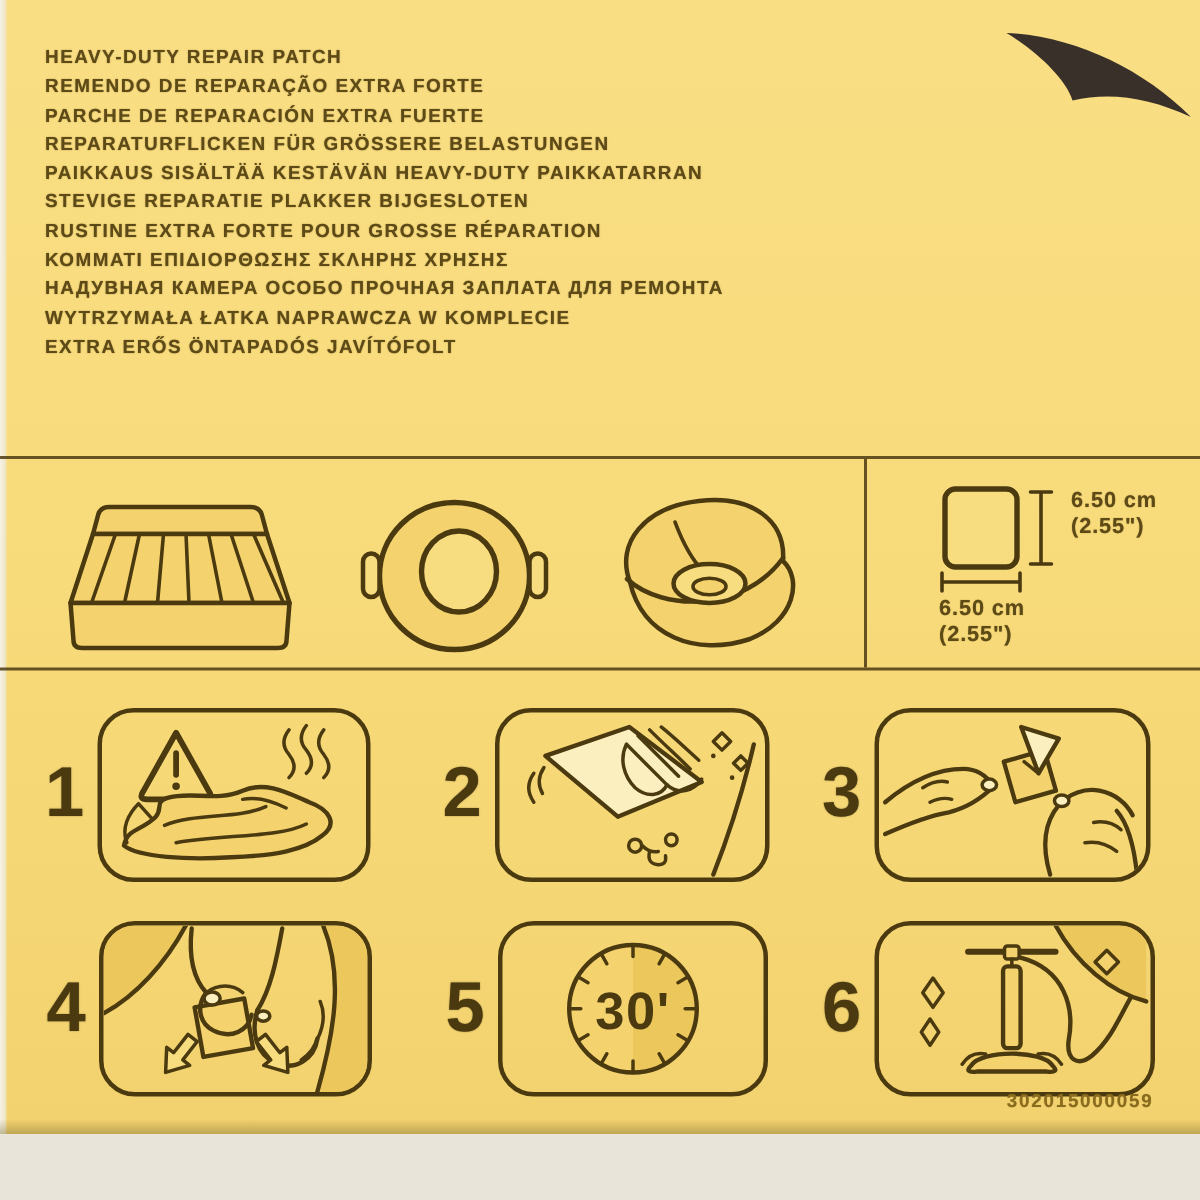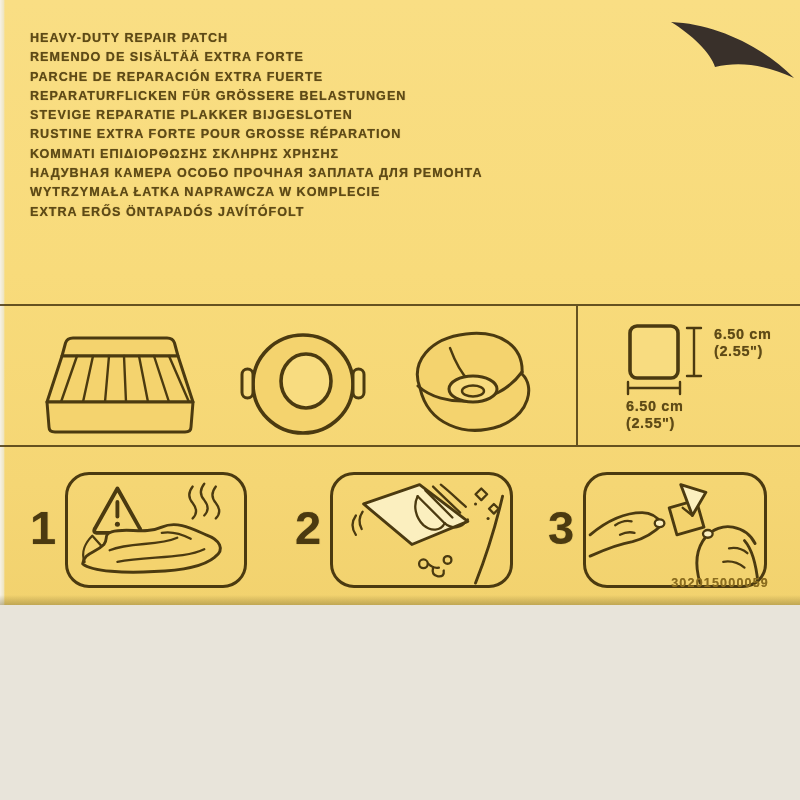--- a/index.html
+++ b/index.html
@@ -1,17 +1,17 @@
 <!DOCTYPE html>
 <html><head>
 <meta charset="utf-8">
 <style>
   html,body{margin:0;padding:0;}
   body{width:800px;height:800px;font-family:"Liberation Sans",sans-serif;background:#e8e4da;}
-  .sheet{position:relative;width:800px;height:605px;overflow:hidden;
+  .sheet{position:relative;width:800px;height:756px;overflow:hidden;
     background:linear-gradient(180deg,#f9de84 0%,#f8db7b 45%,#f5d674 80%,#f2d26e 100%);}
   .edge-left{position:absolute;left:0;top:0;width:5px;height:800px;
     background:linear-gradient(90deg,#f6f2e6 0%,#efe6c4 70%,rgba(246,230,190,0) 100%);}
   .edge-bottom{position:absolute;left:0;bottom:0;width:800px;height:10px;
     background:linear-gradient(180deg,rgba(110,95,40,0) 0%,rgba(110,95,40,0.38) 100%);}
   .fin{position:absolute;left:666px;top:14px;width:138px;height:72px;}
 
   
   .titles{position:absolute;left:30px;top:29px;width:560px;}
   .tline{font-size:12.6px;font-weight:bold;letter-spacing:1px;line-height:19.3px;
@@ -58,23 +58,24 @@
 <div class="sheet">
 
   <div class="edge-left"></div>
 
   <svg class="fin" viewBox="0 0 138 72">
     <path d="M5,8 C 50,10 96,32 128,64 C 100,51 74,47 49,53 C 45,39 25,20 5,8 Z" fill="#39302a"></path>
   </svg>
 
   <div class="titles">
     <div class="tline">HEAVY-DUTY REPAIR PATCH</div>
-    <div class="tline">REMENDO DE SISÄLTÄÄ EXTRA FORTE</div>
+    <div class="tline">REMENDO DE REPARAÇÃO EXTRA FORTE</div>
     <div class="tline">PARCHE DE REPARACIÓN EXTRA FUERTE</div>
     <div class="tline">REPARATURFLICKEN FÜR GRÖSSERE BELASTUNGEN</div>
+    <div class="tline">PAIKKAUS SISÄLTÄÄ KESTÄVÄN HEAVY-DUTY PAIKKATARRAN</div>
     <div class="tline">STEVIGE REPARATIE PLAKKER BIJGESLOTEN</div>
     <div class="tline">RUSTINE EXTRA FORTE POUR GROSSE RÉPARATION</div>
     <div class="tline">ΚΟΜΜΑΤΙ ΕΠΙΔΙΟΡΘΩΣΗΣ ΣΚΛΗΡΗΣ ΧΡΗΣΗΣ</div>
     <div class="tline">НАДУВНАЯ КАМЕРА ОСОБО ПРОЧНАЯ ЗАПЛАТА ДЛЯ РЕМОНТА</div>
     <div class="tline">WYTRZYMAŁA ŁATKA NAPRAWCZA W KOMPLECIE</div>
     <div class="tline">EXTRA ERŐS ÖNTAPADÓS JAVÍTÓFOLT</div>
   </div>
 
   <div class="band">
 

